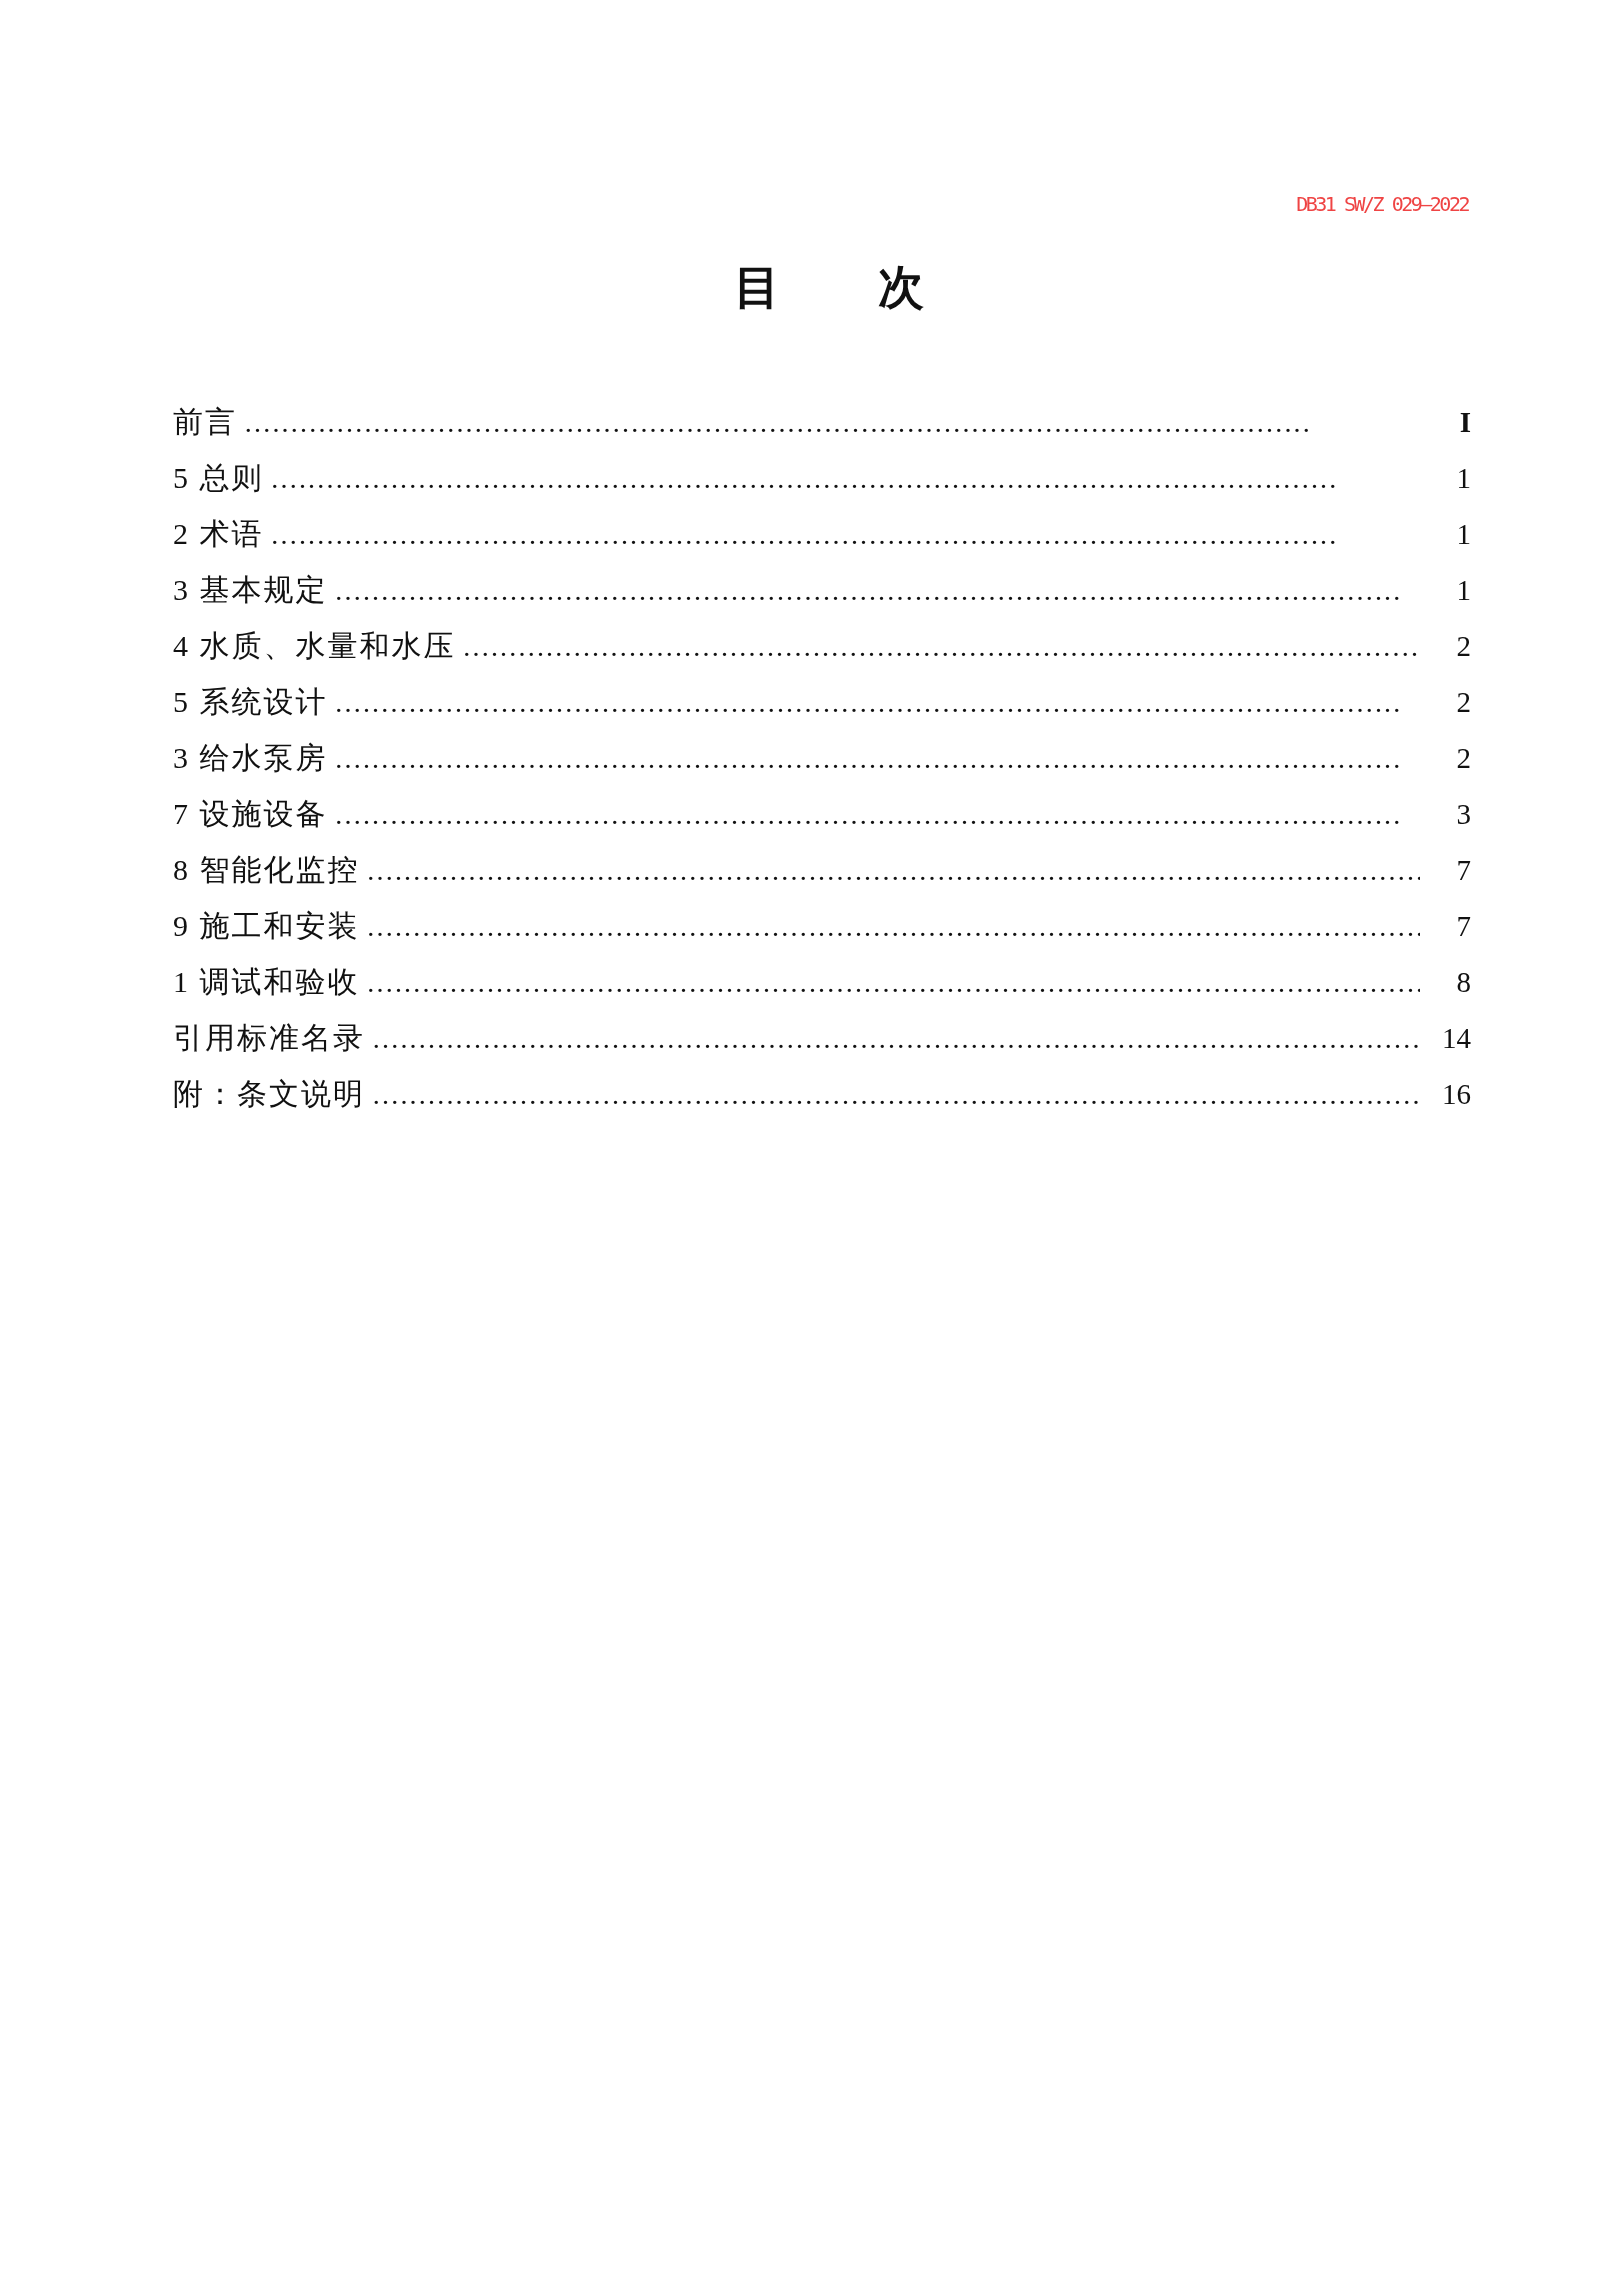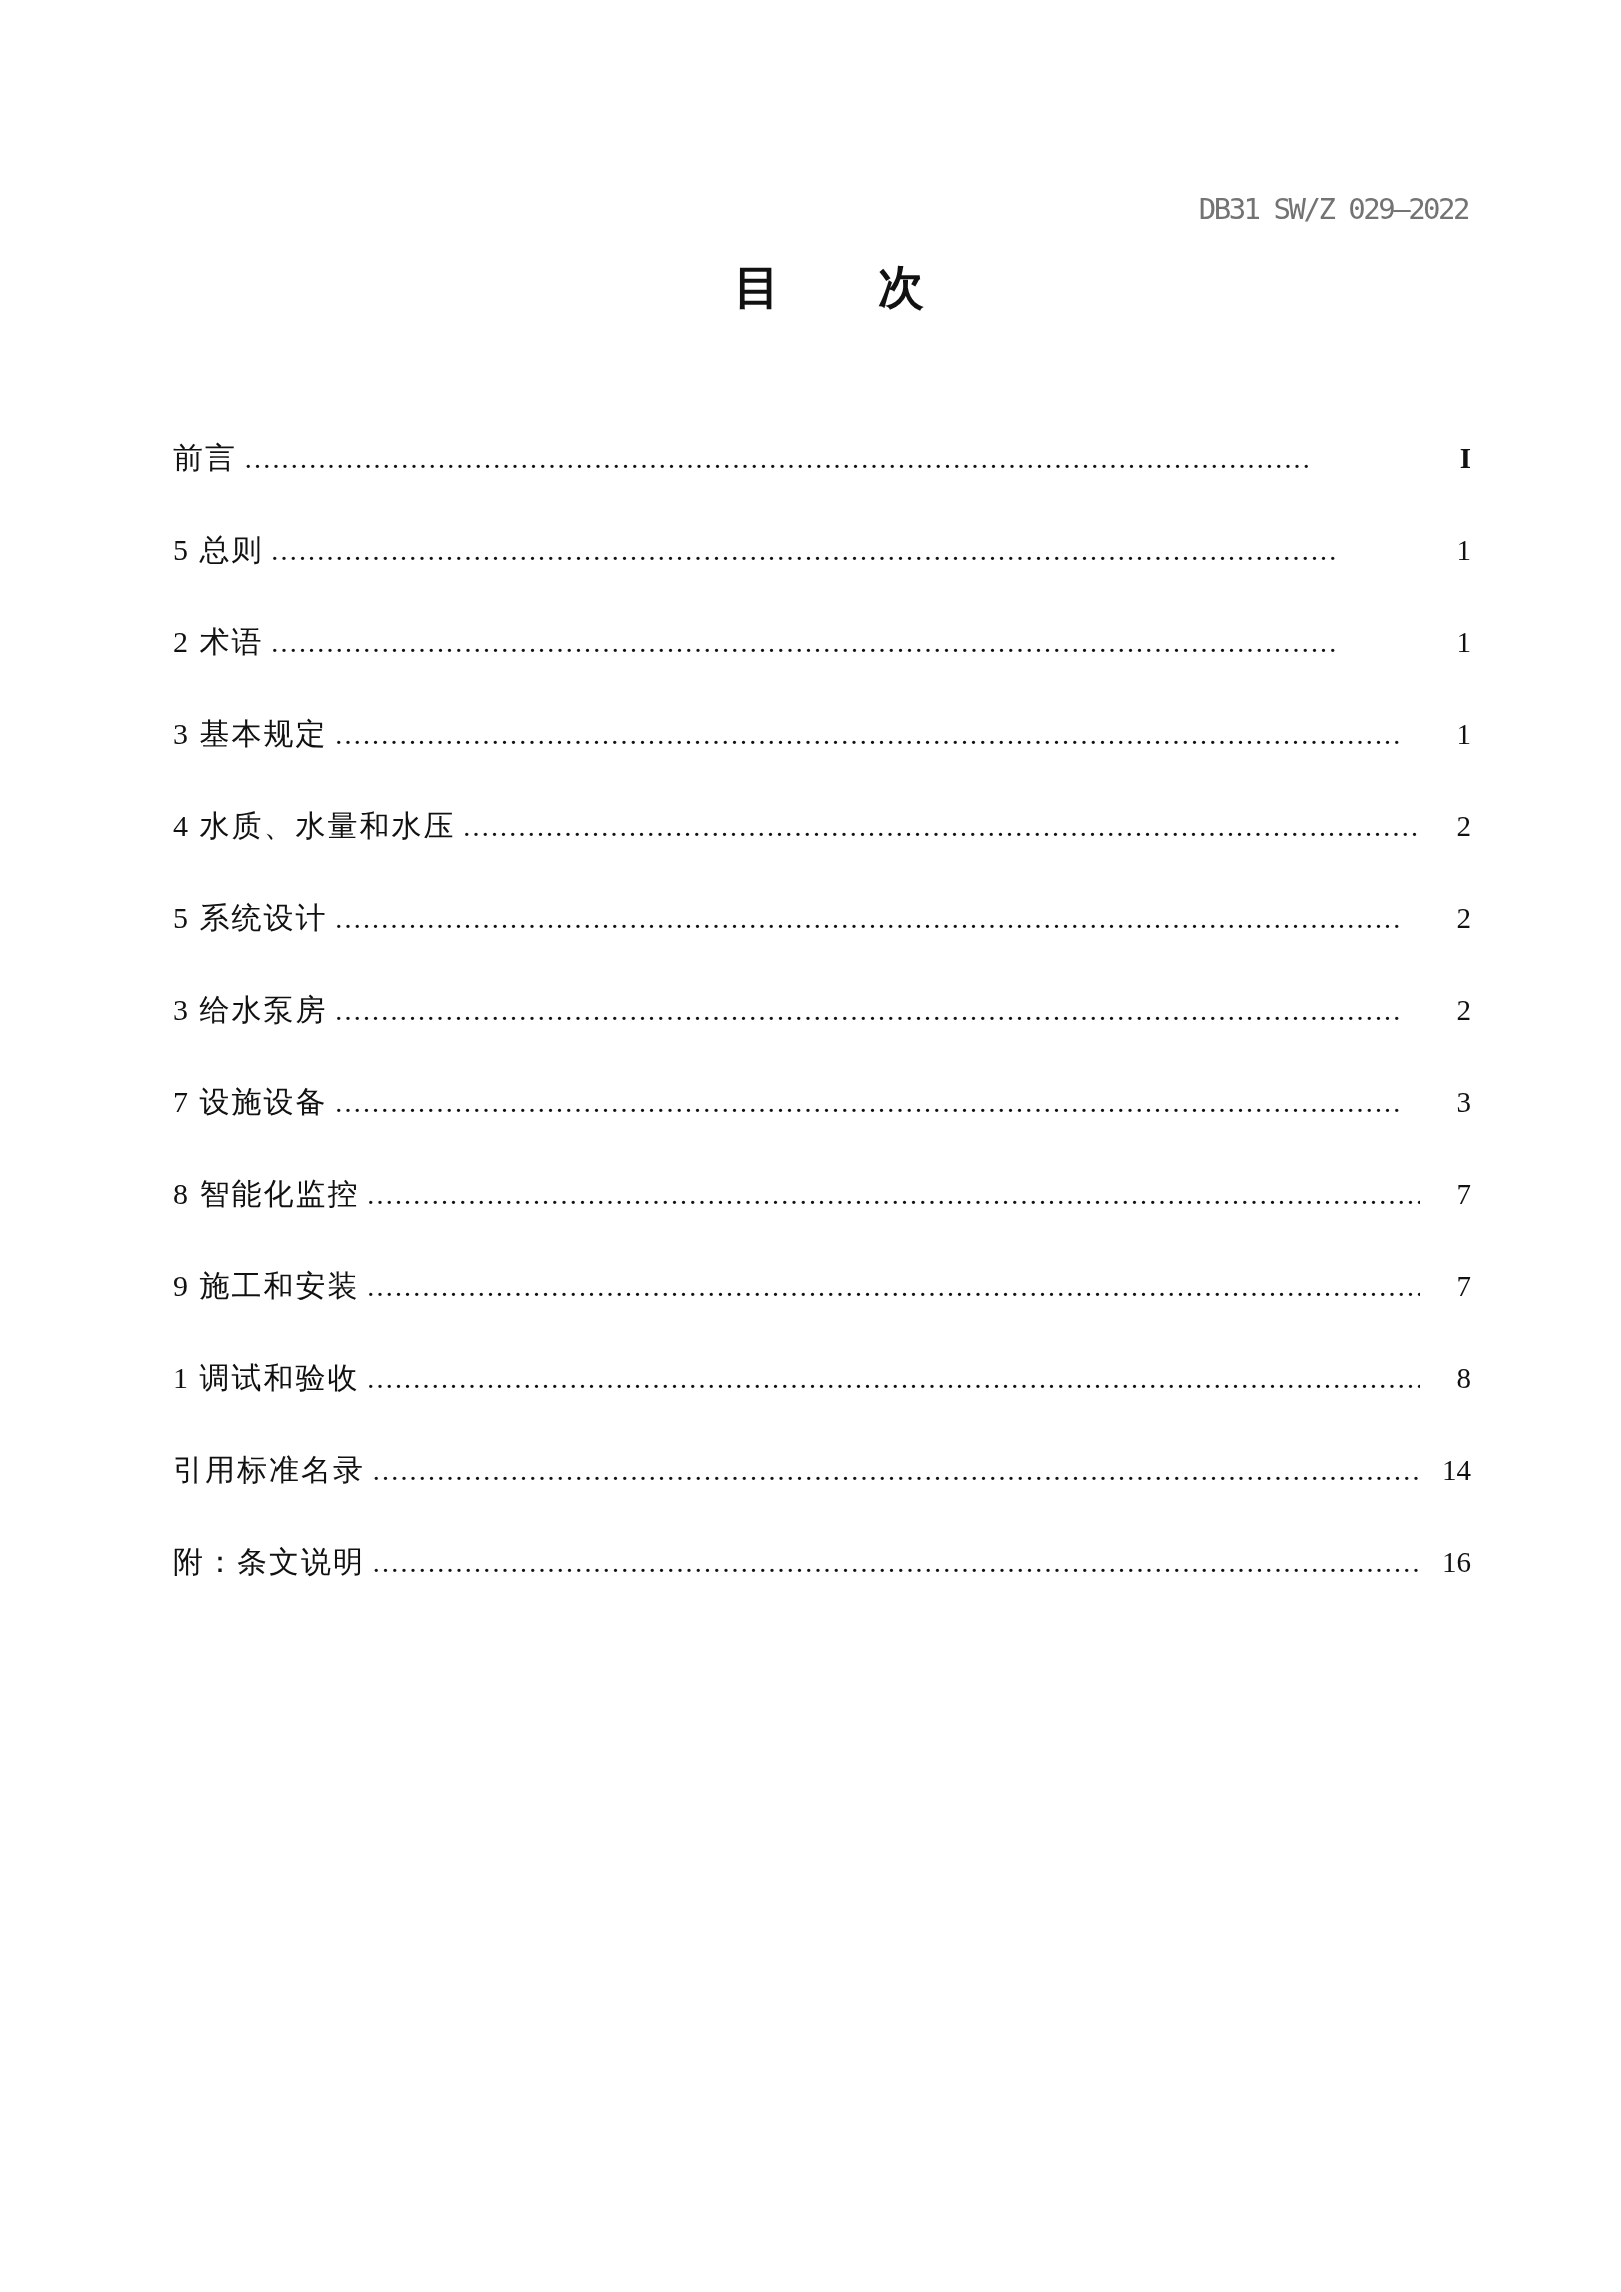--- a/index.html
+++ b/index.html
@@ -10,23 +10,23 @@
     position: relative;
     font-family: "Liberation Serif", serif;
     color: #111111;
     overflow: hidden;
   }
   .doc-code {
     position: absolute;
     top: 192px;
     right: 153px;
     font-family: "DejaVu Sans Mono", monospace;
-    font-size: 29px;
+    font-size: 20px;
     letter-spacing: -2.5px;
-    color: #737373;
+    color: #ef4444;
     white-space: nowrap;
   }
   .page-title {
     position: absolute;
     top: 257px;
     left: 19.6px;
     width: 1621px;
     text-align: center;
     font-family: "Liberation Sans", sans-serif;
     font-size: 46px;
@@ -38,21 +38,20 @@
     position: absolute;
     left: 173px;
     top: 402px;
     width: 1298px;
   }
   .toc-row {
     display: flex;
     align-items: baseline;
     height: 56px;
     white-space: nowrap;
-    margin-top: 36px;
   }
   .toc-label {
     font-family: "Liberation Serif", serif;
     font-size: 30px;
     letter-spacing: 2px;
     white-space: nowrap;
   }
   .toc-dots {
     flex: 1 1 auto;
     overflow: hidden;

